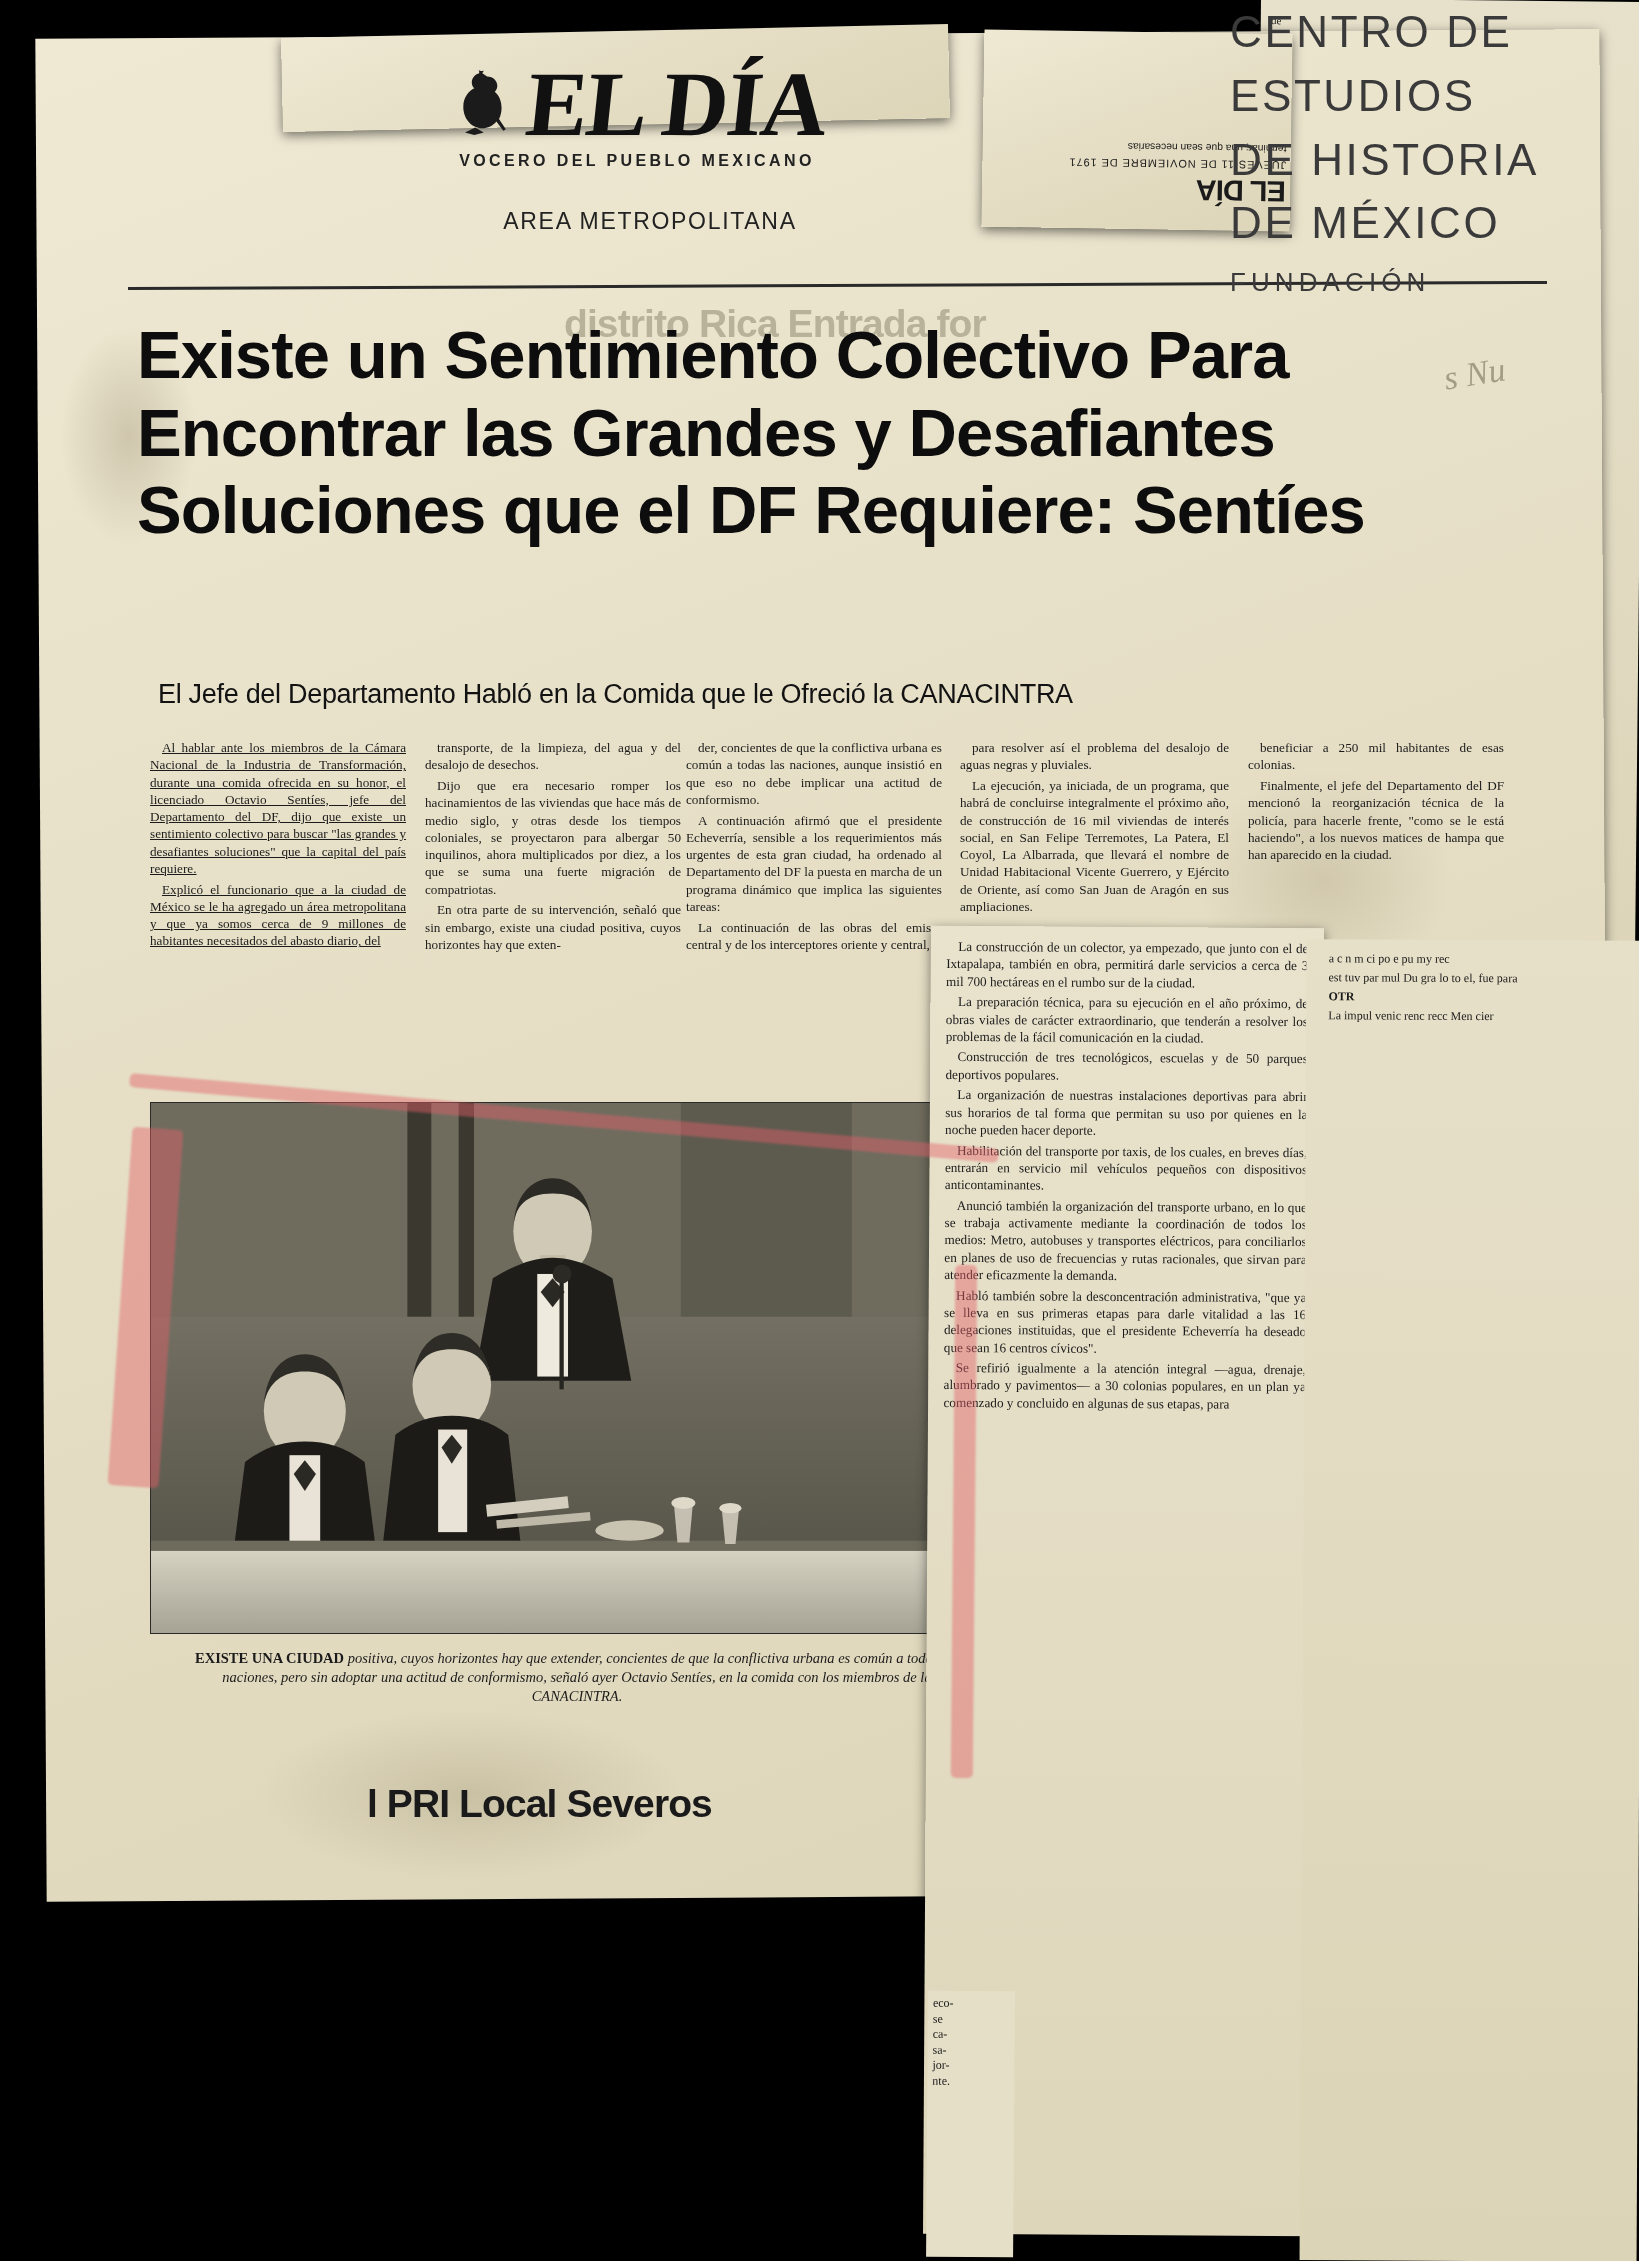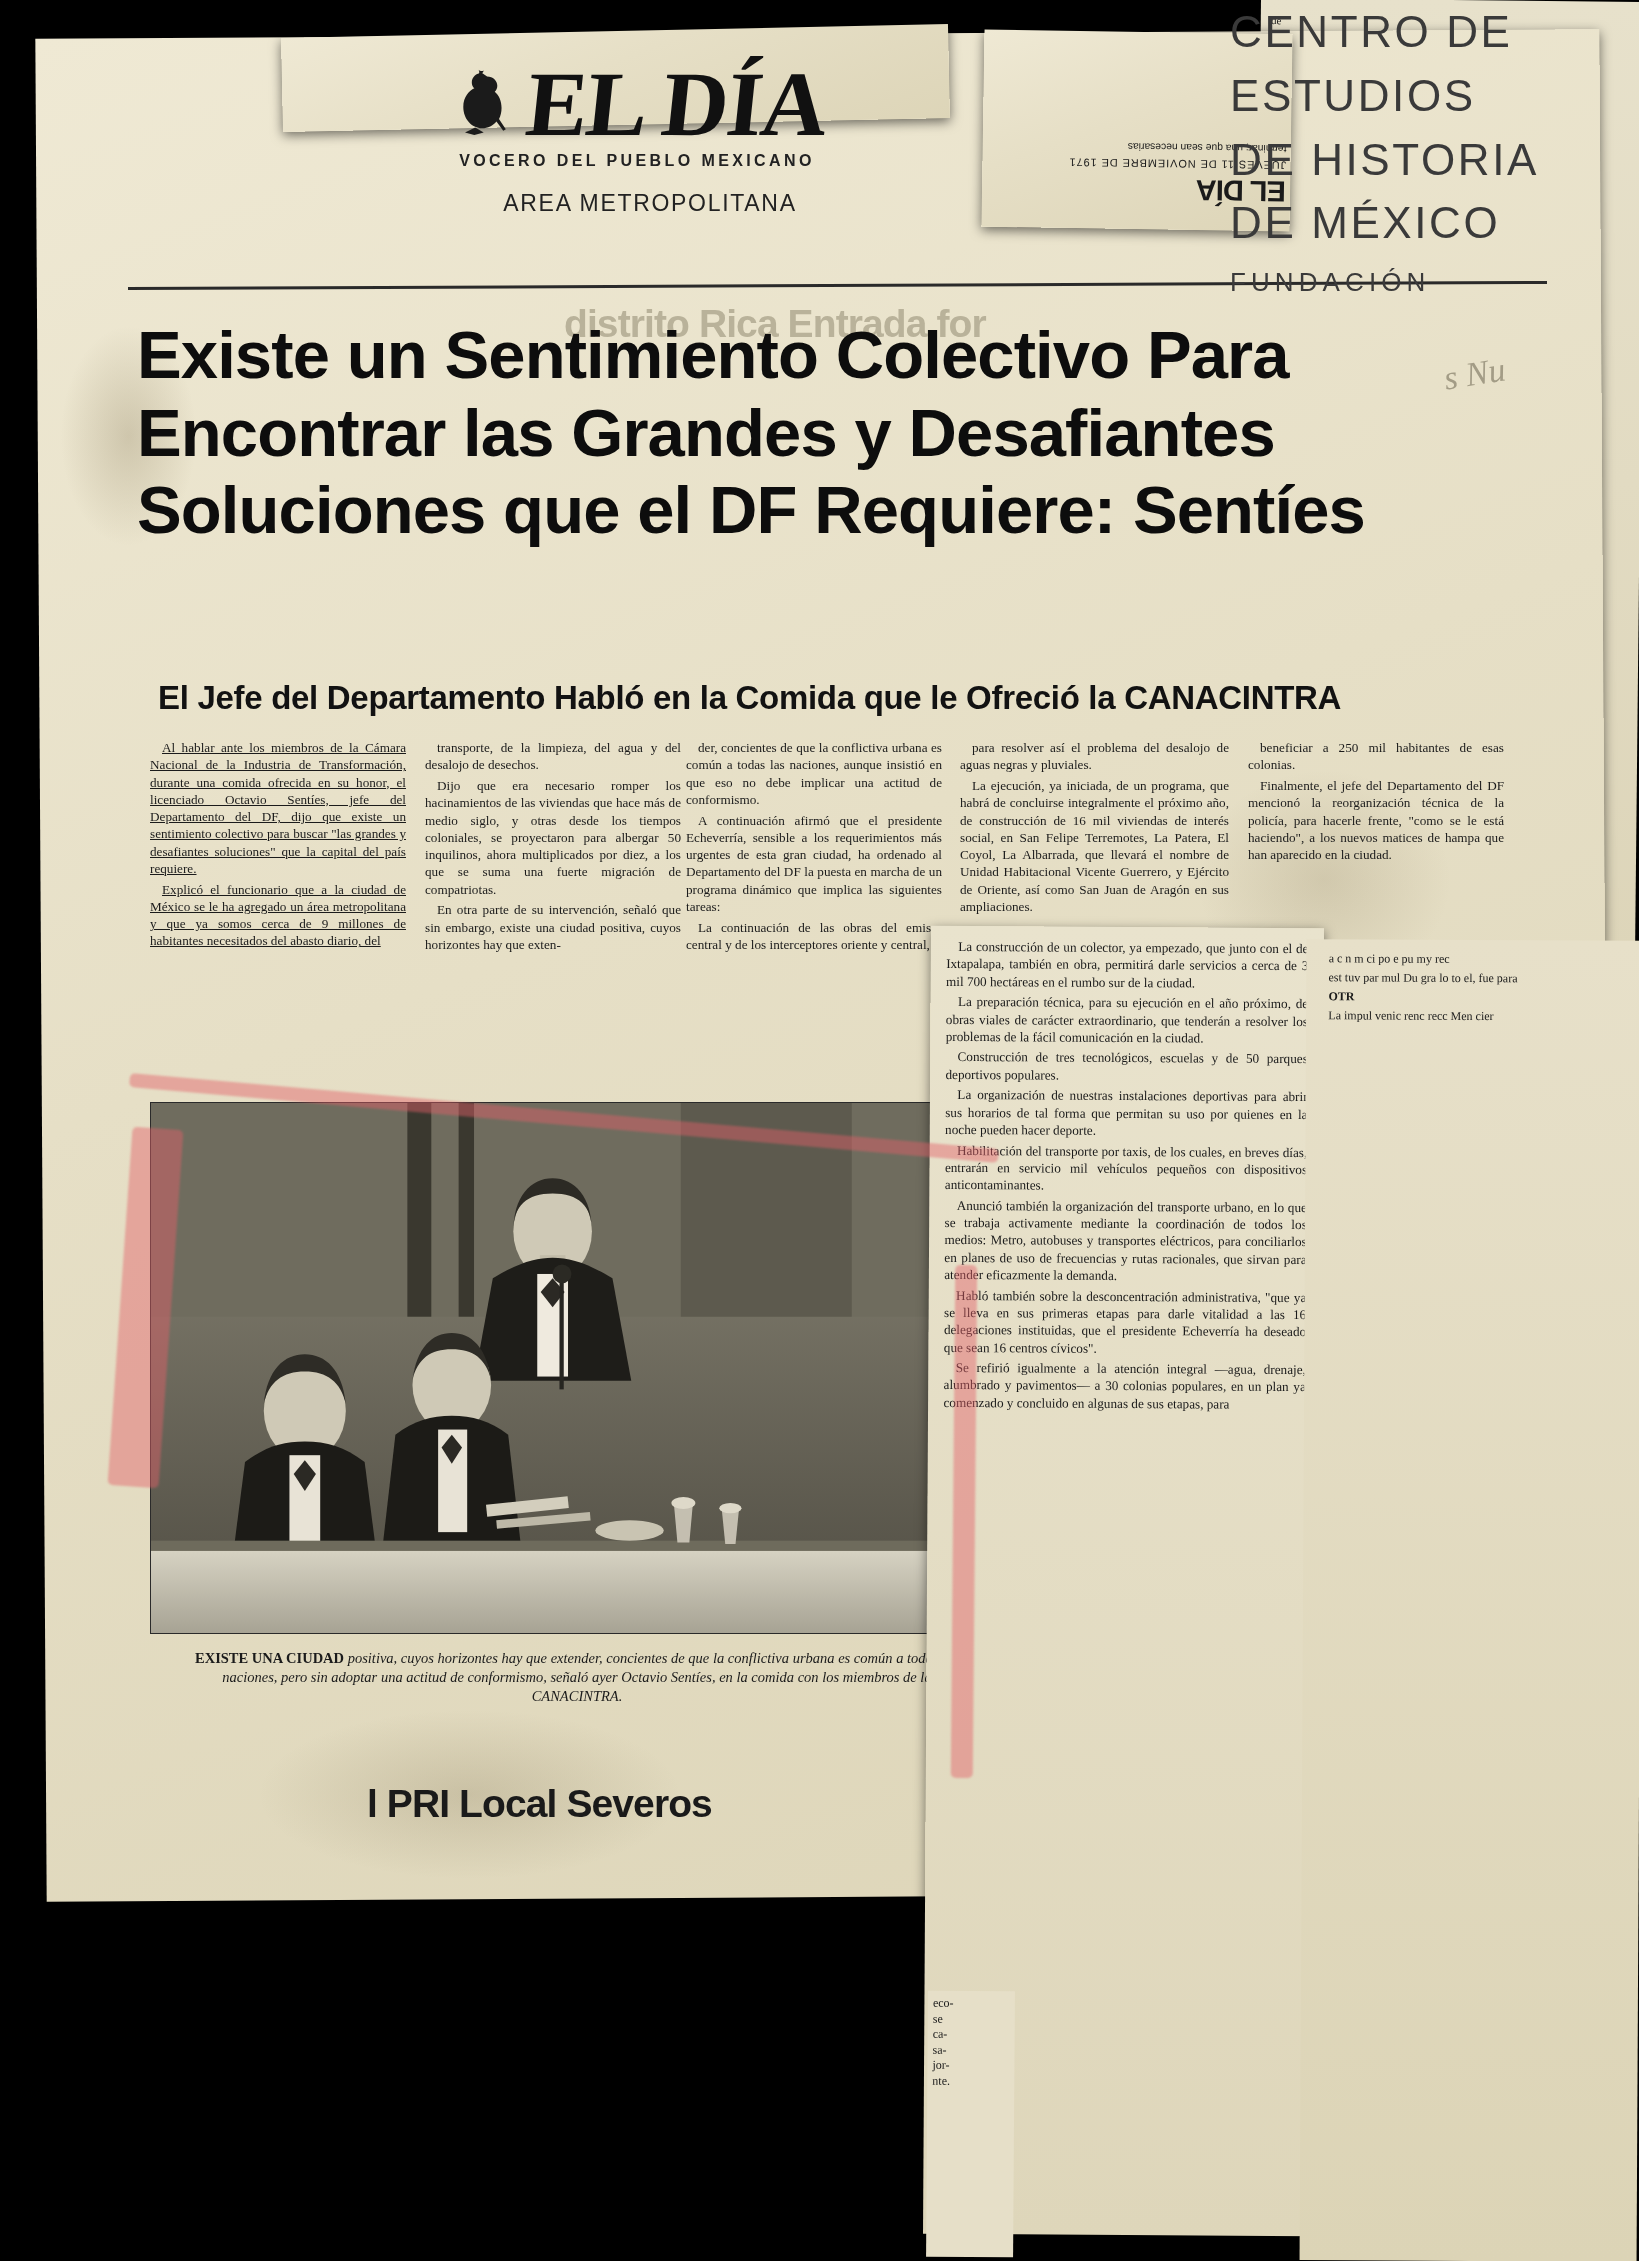--- a/index.html
+++ b/index.html
@@ -32,36 +32,36 @@
 
   
   .masthead{position:absolute;left:103px;top:51px;width:1068px;text-align:center;}
   .rooster{display:inline-block;vertical-align:middle;width:68px;height:77px;}
   .eldia{display:inline-block;vertical-align:middle;font-family:"Liberation Serif",serif;
          font-weight:bold;font-size:92px;letter-spacing:-1.7px;color:#111;
          transform:skewX(-6deg);margin-left:6.8px;}
   .vocero{font-family:"Liberation Sans",sans-serif;font-size:16px;letter-spacing:3.4px;
           font-weight:bold;color:#222;margin-top:-5.1px;}
   .areametro{font-family:"Liberation Sans",sans-serif;font-size:23px;letter-spacing:1.7px;
-             color:#222;margin-top:20px;margin-left:26px;}
+             color:#222;margin-top:38px;margin-left:26px;}
 
   
   #upsidedown{position:absolute;left:1013px;top:141px;width:273px;transform:rotate(180.8deg);
               font-family:"Liberation Sans",serif;}
   #upsidedown .ud-title{font-weight:bold;font-size:29px;letter-spacing:-0.9px;}
   #upsidedown .ud-date{font-size:11px;letter-spacing:0.9px;margin-top:3.4px;}
   #upsidedown .ud-line{font-size:10.3px;margin-top:5.1px;}
 
   
   .hl{position:absolute;left:137px;top:316px;width:1402px;
       font-family:"Liberation Sans",sans-serif;font-weight:bold;color:#0d0d0d;
       font-size:67px;line-height:1.16;letter-spacing:-0.9px;}
   .hl div{white-space:nowrap;}
   .subhead{position:absolute;left:158px;top:679px;width:1367px;
-           font-family:"Liberation Sans",sans-serif;font-weight:bold;font-size:33px;
+           font-family:"Liberation Sans",sans-serif;font-weight:normal;font-size:27px;
            color:#121212;letter-spacing:-0.3px;}
 
   .ghostline{position:absolute;left:564px;top:286px;font-family:"Liberation Sans",sans-serif;
              font-weight:bold;font-size:39px;color:#b9b29a;letter-spacing:-0.9px;margin-top:16px;}
 
   
   .rule{position:absolute;background:#2a2a2a;height:2.6px;}
   #rule-top{left:128px;top:284px;width:1419px;transform:rotate(-.25deg);}
 
   

